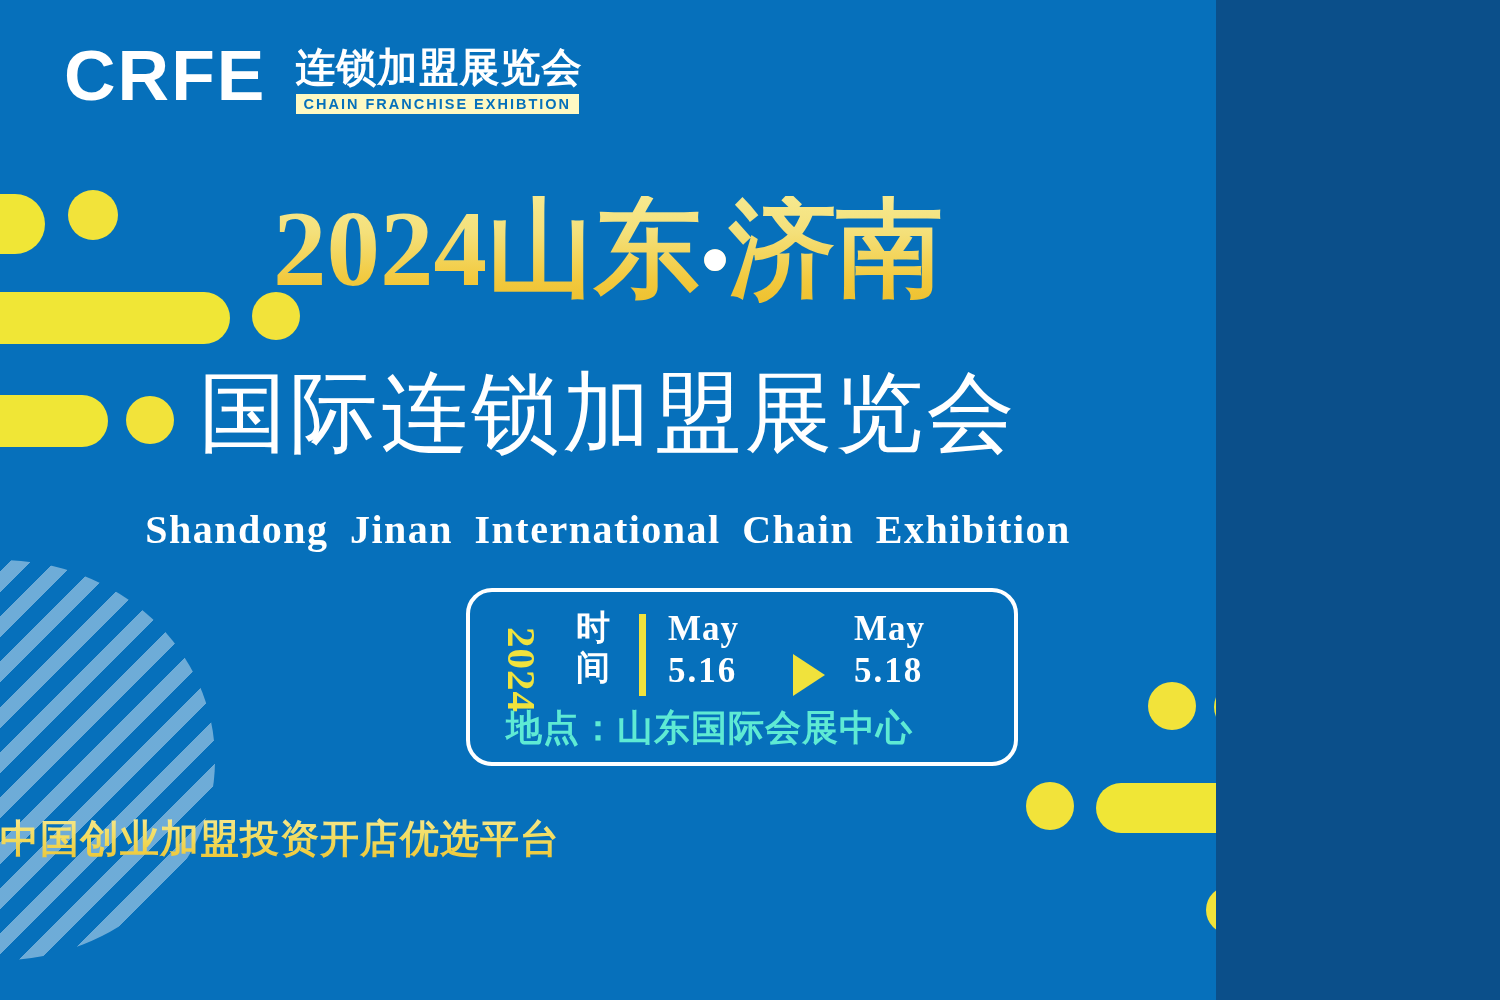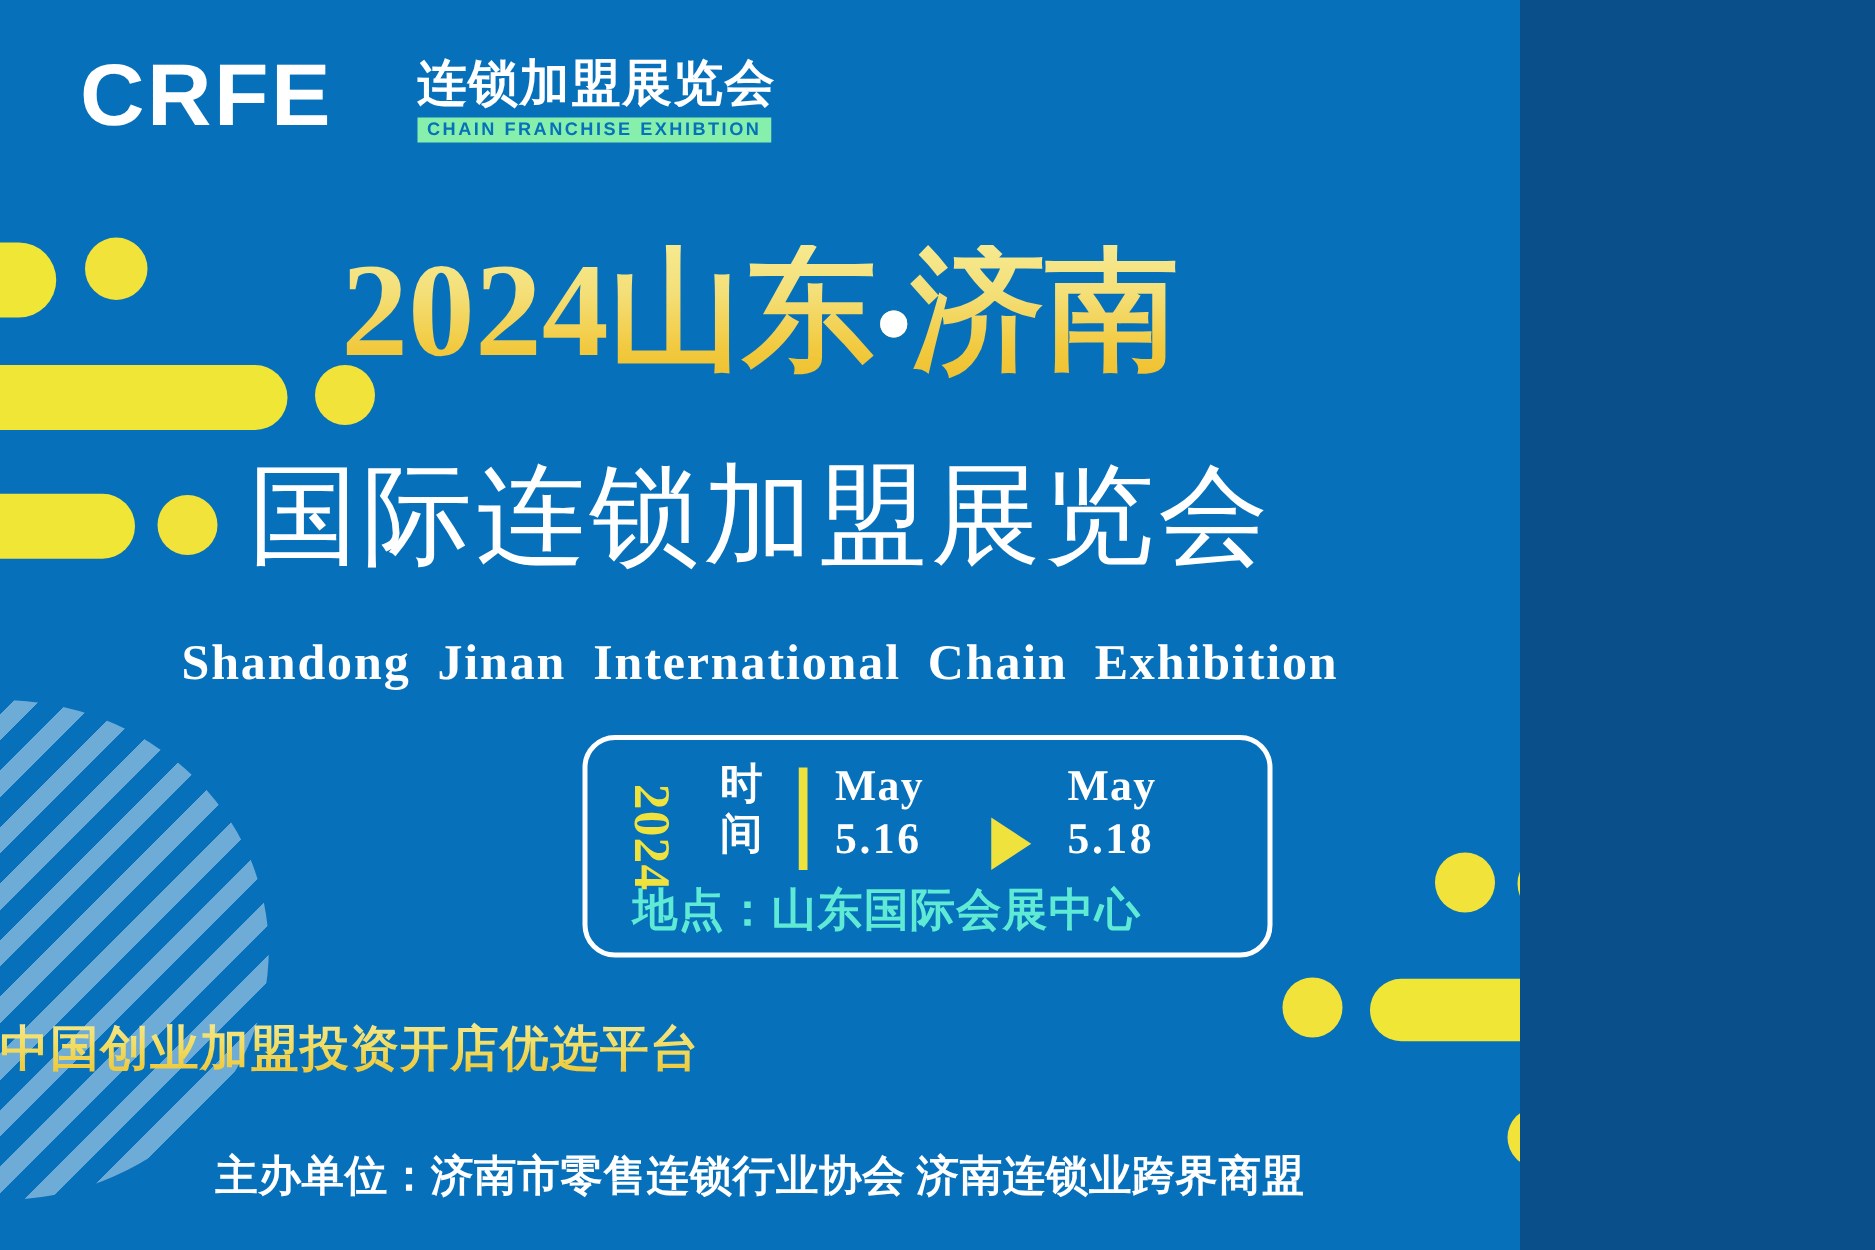--- a/index.html
+++ b/index.html
@@ -47,33 +47,33 @@
     line-height:0.92;
     letter-spacing:2px;
     color:#ffffff;
     font-stretch:condensed;
     transform:scaleX(1.02);
     transform-origin:left top;
   }
   .logo-divider{
     width:3px;background:#ffffff;margin:4px 15px 0 18px;height:74px;
   }
-  .logo-cn-block{padding-top:2px;margin-left:38px;}
+  .logo-cn-block{padding-top:2px;}
   .logo-cn{
     font-family:"Liberation Sans", sans-serif;
     font-weight:bold;
     font-size:40px;
     letter-spacing:1px;
     color:#ffffff;
     line-height:1.05;
     white-space:nowrap;
   }
   .logo-en-bar{
     margin-top:6px;
-    background:#86efac;
+    background:#fef9c3;
     color:#0670bb;
     font-size:14.5px;
     font-weight:bold;
     letter-spacing:2.0px;
     padding:2px 8px 2px 8px;
     display:inline-block;
     white-space:nowrap;
   }
   .phone{
     position:absolute;left:150px;top:152px;
@@ -363,15 +363,14 @@
       <div class="date-b">
         <div>May</div>
         <div class="num">5.18</div>
       </div>
 
       <div class="place">地点：山东国际会展中心</div>
     </div>
   </div>
 
   <div class="tagline">中国创业加盟投资开店优选平台</div>
-  <div class="organizer">主办单位：济南市零售连锁行业协会 济南连锁业跨界商盟</div>
 
 </div>
 
 </body></html>

